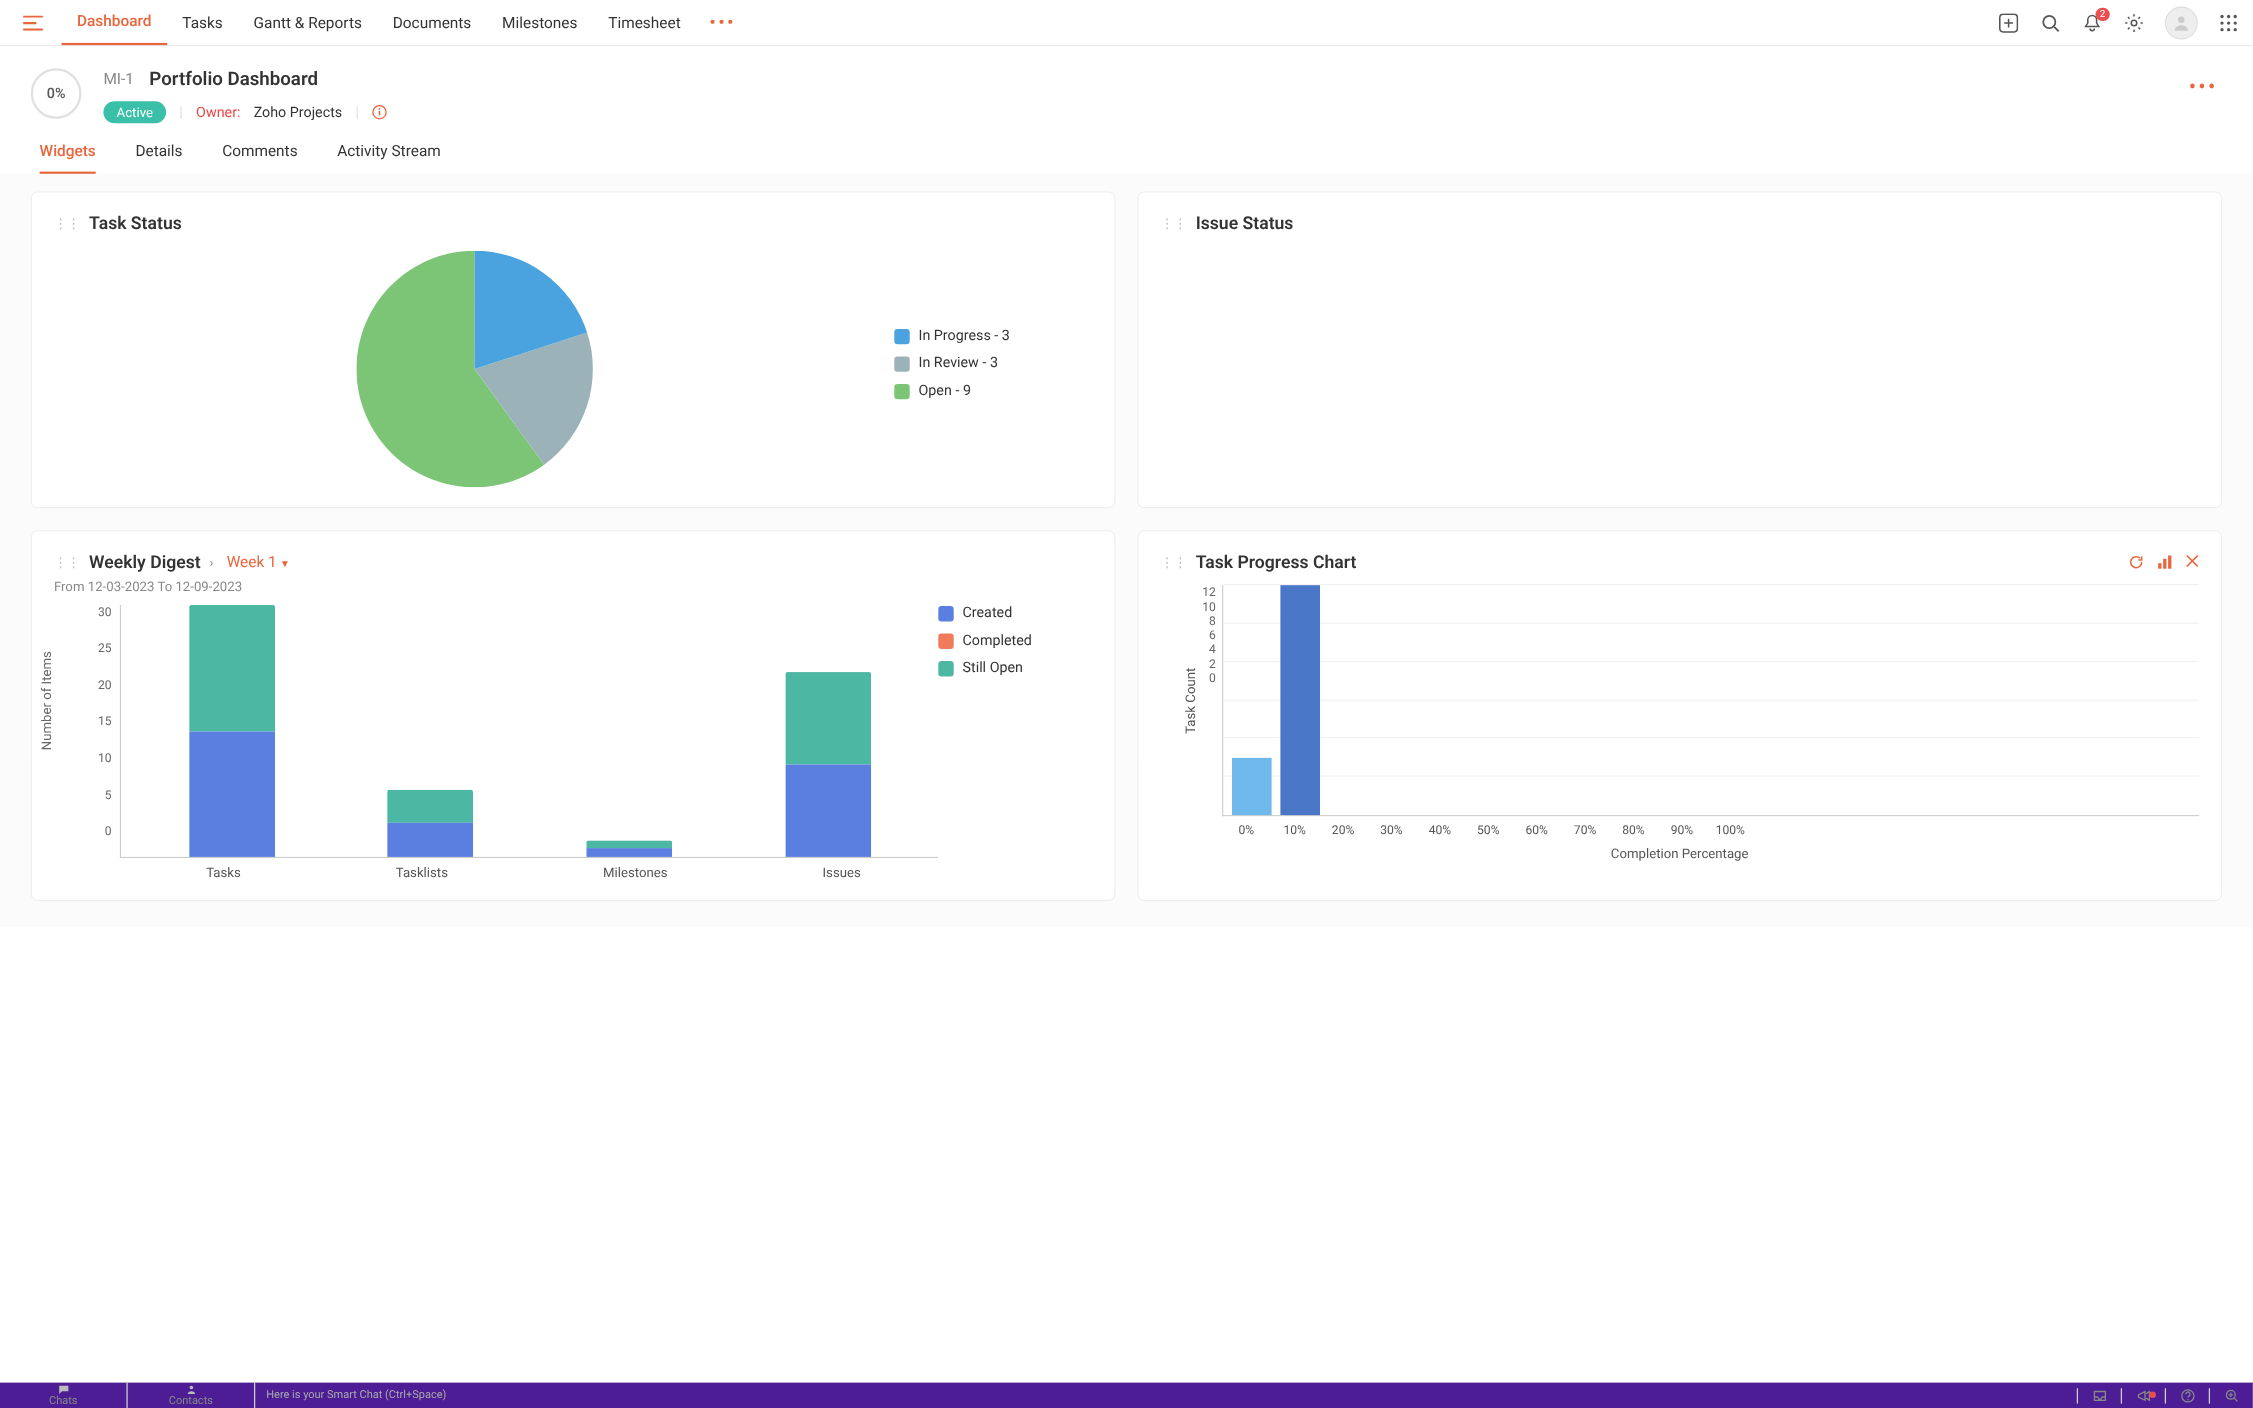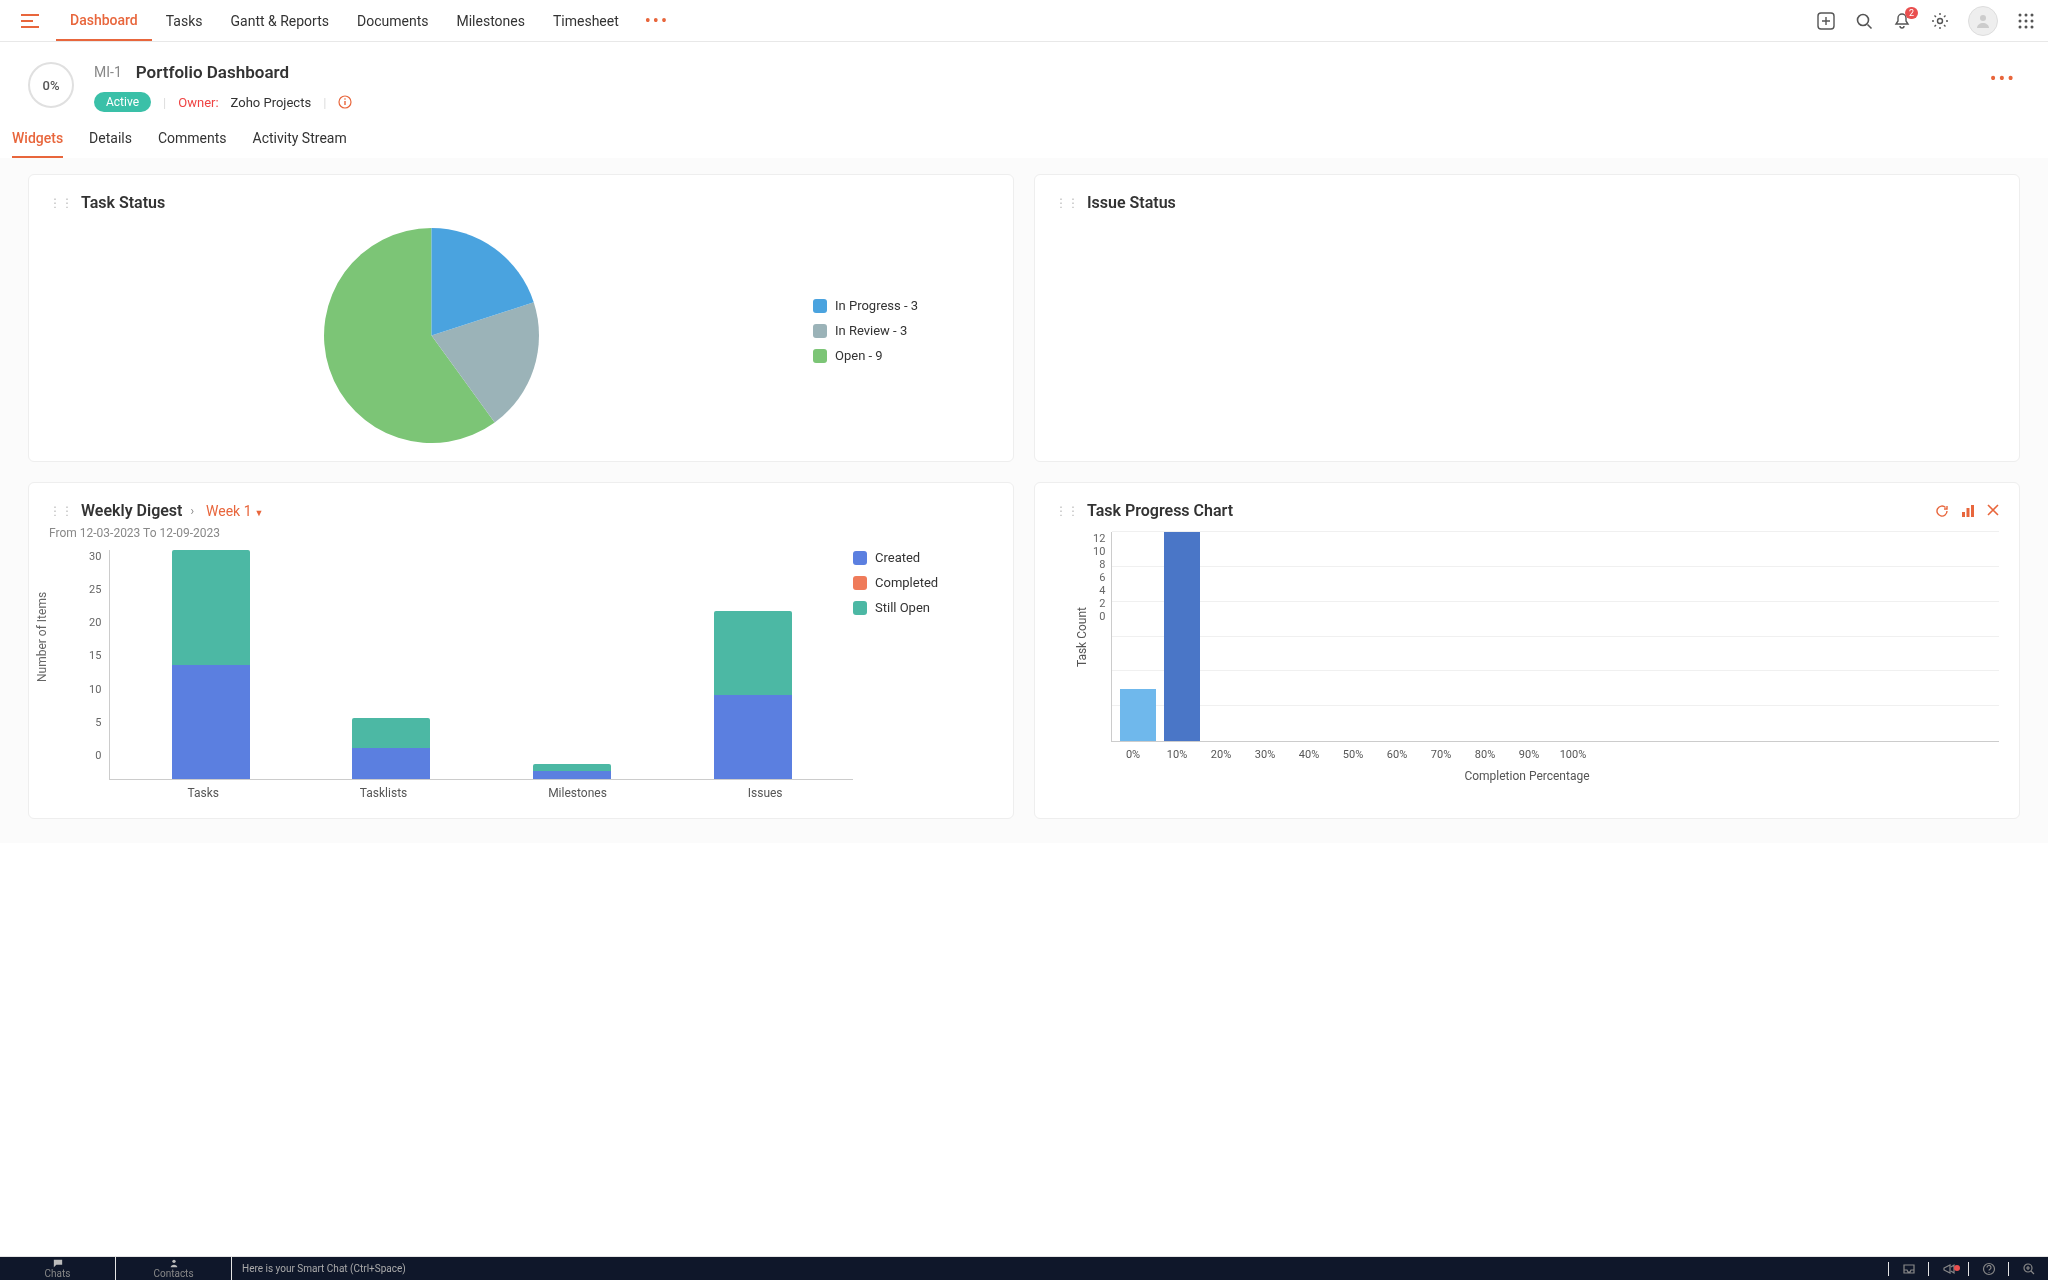--- a/index.html
+++ b/index.html
@@ -27,21 +27,21 @@
 .header-id { color:#888; font-size:14px; }
 .header-title { font-size:17px; font-weight:600; }
 .header-meta { display:flex; align-items:center; gap:12px; margin-top:10px; font-size:13px; }
 .status-pill { background:#3ac0a8; color:#fff; padding:3px 12px; border-radius:10px; font-size:12px; }
 .sep { color:#ddd; }
 .owner-label { color:#ef4444; }
 .info-icon { color:#e8663c; cursor:pointer; }
 .header-actions { color:#e8663c; font-size:20px; letter-spacing:2px; cursor:pointer; padding:4px; }
 
 
-.subtabs { display:flex; gap:26px; padding:18px 28px 0 12px; border-bottom:0; }
+.subtabs { display:flex; gap:36px; padding:18px 28px 0 36px; border-bottom:0; }
 .subtab { padding-bottom:10px; cursor:pointer; color:#333; }
 .subtab.active { color:#e8663c; font-weight:500; border-bottom:2px solid #e8663c; }
 
 
 .widgets { display:grid; grid-template-columns:1fr 1fr; gap:20px; padding:16px 28px 24px 28px; background:#fbfbfb; }
 .widget { background:#fff; border:1px solid #eee; border-radius:6px; padding:18px 20px; position:relative; }
 .widget-title-row { display:flex; align-items:center; gap:8px; margin-bottom:6px; }
 .drag-handle { color:#bbb; cursor:grab; font-size:12px; }
 .widget-title { font-size:16px; font-weight:600; }
 .widget-actions { margin-left:auto; display:flex; gap:12px; }
@@ -80,21 +80,21 @@
 .tp-yaxis { display:flex; flex-direction:column; justify-content:flex-start; align-items:flex-end; padding-right:6px; font-size:11px; color:#666; padding-bottom:0px; }
 .tp-plot { flex:1; position:relative; border-left:1px solid #ccc; border-bottom:1px solid #ccc; }
 .tp-grid-line { position:absolute; left:0; right:0; border-top:1px solid #f0f0f0; }
 .tp-bars-row { position:absolute; bottom:0; left:0; right:0; top:0; display:flex; align-items:flex-end; padding-left:8px; }
 .tp-bar { width:36px; margin-right:8px; }
 .tp-xlabels { display:flex; font-size:11px; color:#555; padding-left:56px; margin-top:6px; }
 .tp-xlabel { width:44px; text-align:center; }
 .tp-xaxis-label { text-align:center; font-size:12px; color:#555; margin-top:8px; }
 
 
-.bottom-bar { position:fixed; bottom:0; left:0; right:0; height:24px; background:#0f172a; border-top:1px solid #e5e5e5; display:flex; align-items:center; font-size:10px; color:#888; }
+.bottom-bar { position:fixed; bottom:0; left:0; right:0; height:24px; background:#4c1d95; border-top:1px solid #e5e5e5; display:flex; align-items:center; font-size:10px; color:#888; }
 .bb-left { display:flex; }
 .bb-item { width:116px; text-align:center; border-right:1px solid #e5e5e5; cursor:pointer; display:flex; flex-direction:column; align-items:center; justify-content:center; height:24px; gap:0; line-height:1; }
 .bb-item svg { width:10px; height:10px; margin-bottom:1px; }
 .bb-chat { flex:1; padding:0 10px; color:#aaa; cursor:text; }
 .bb-right { display:flex; gap:0; }
 .bb-ricon { width:40px; display:flex; align-items:center; justify-content:center; border-left:1px solid #e5e5e5; cursor:pointer; color:#777; position:relative; }
 .bb-ricon .dot { position:absolute; top:3px; right:8px; width:6px; height:6px; background:#e94f4f; border-radius:50%; }
 
 svg { display:block; }
 </style>

